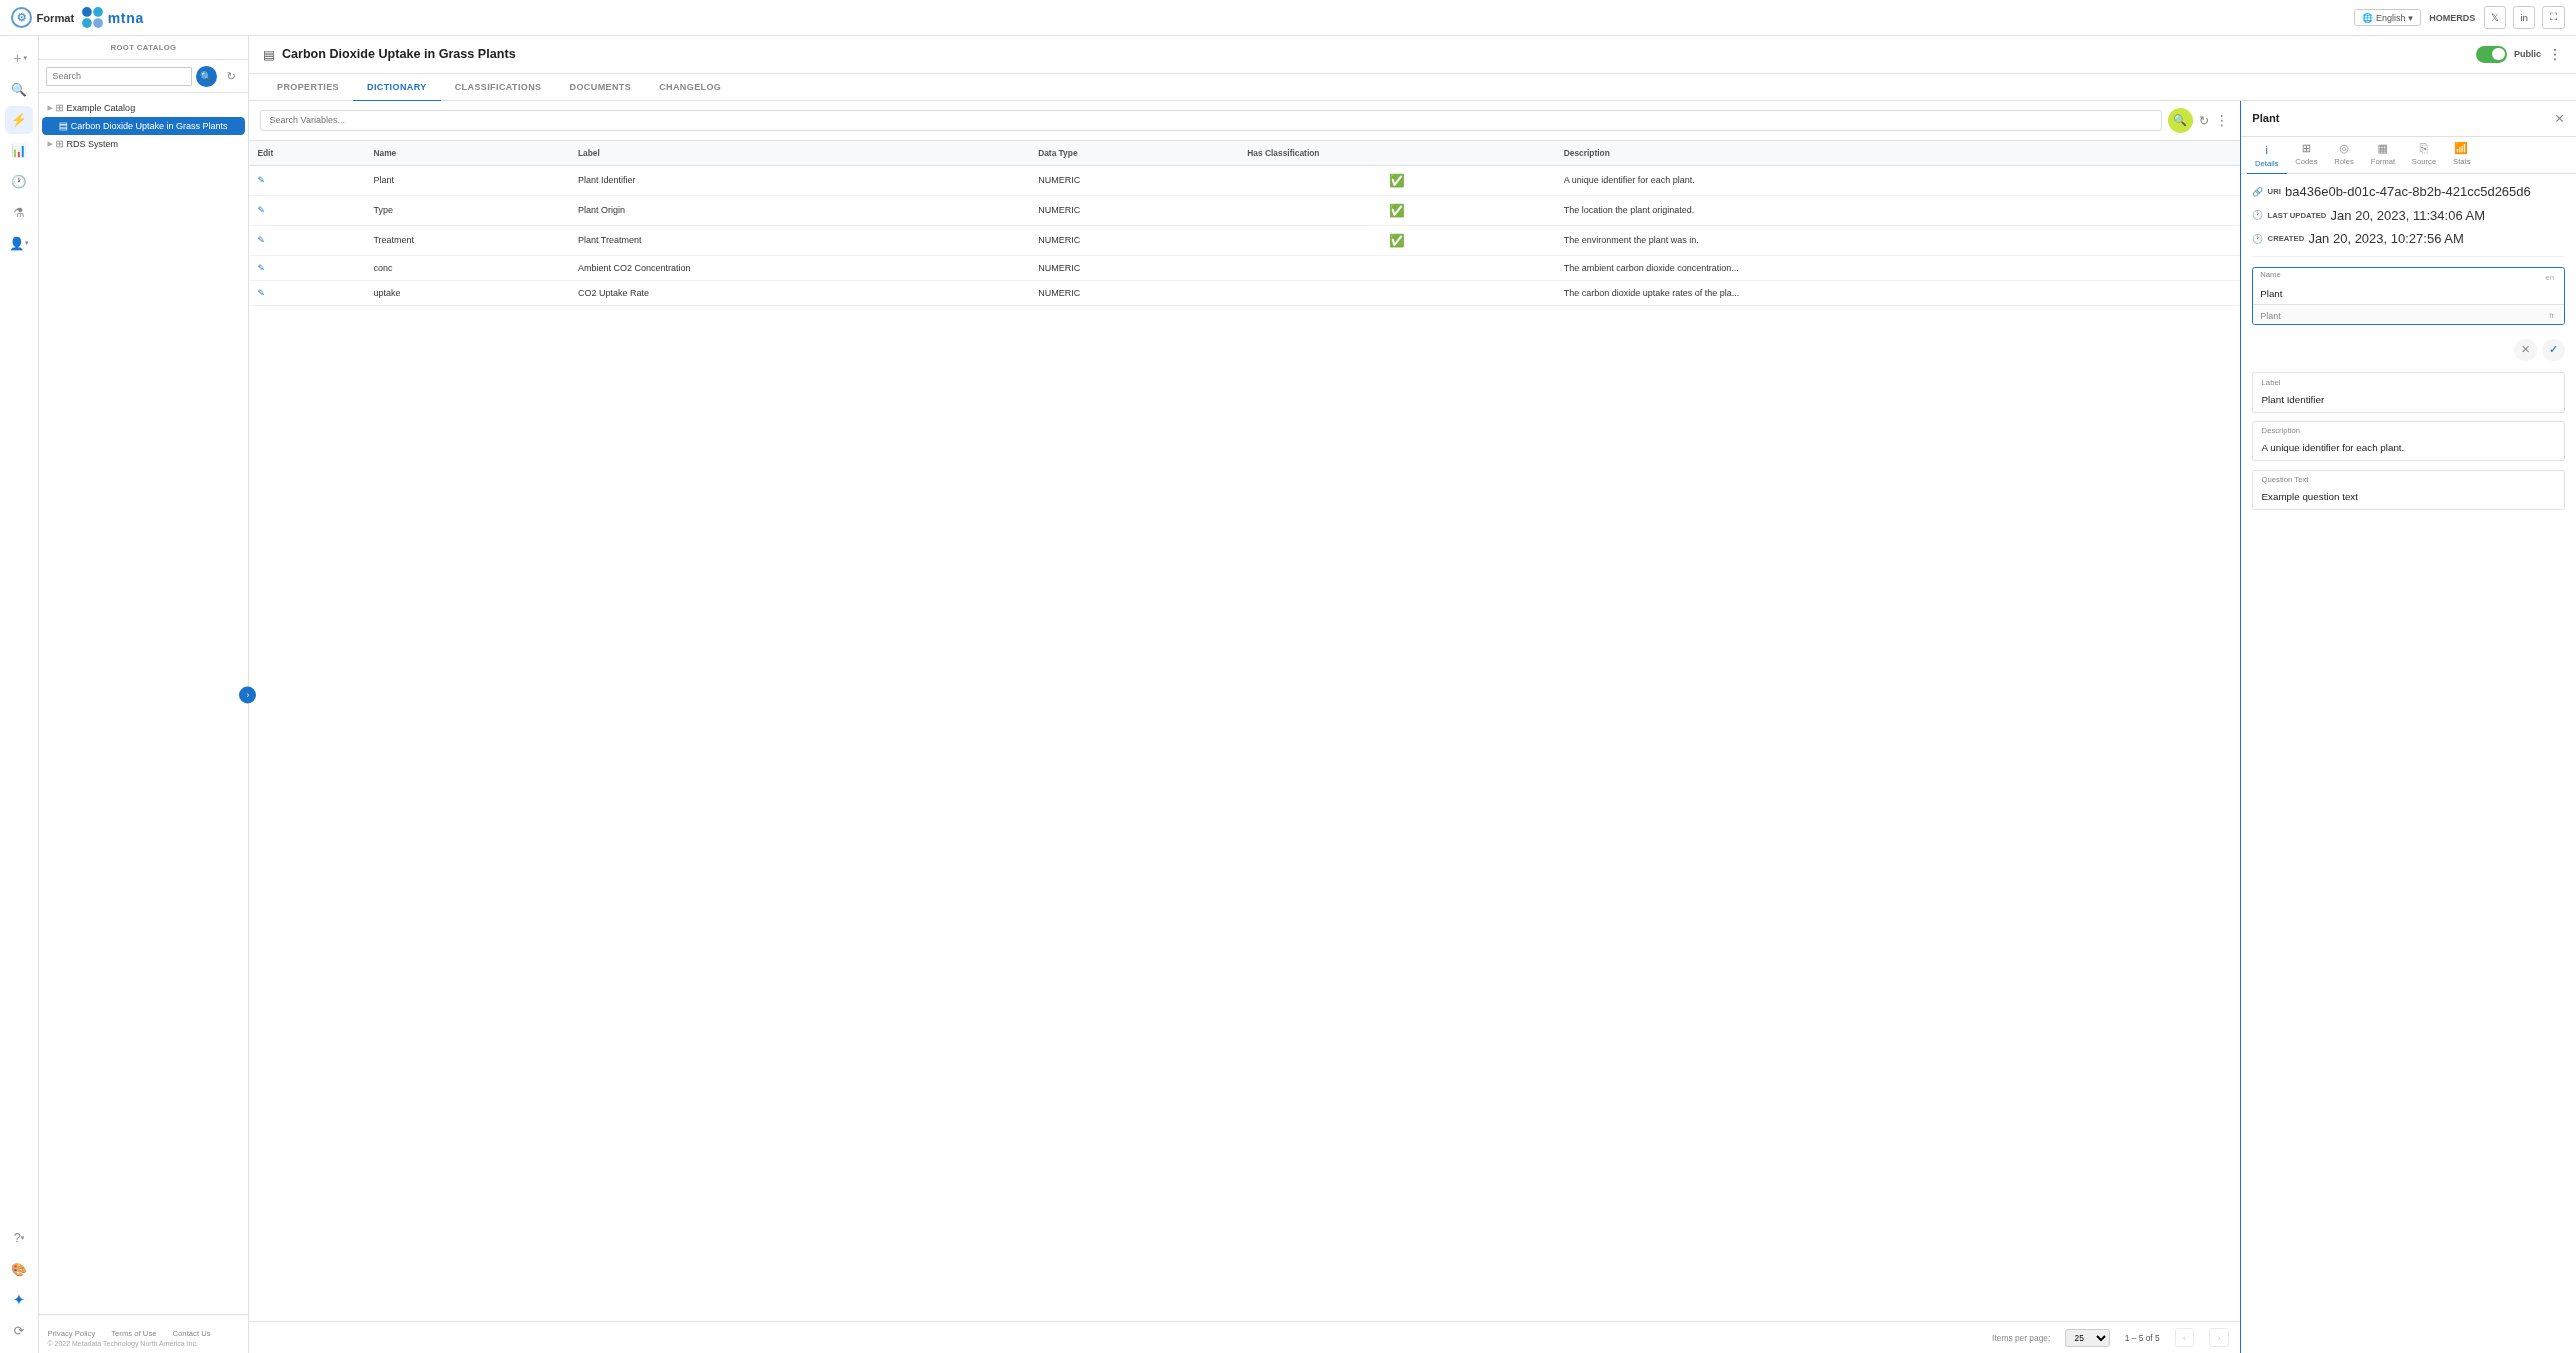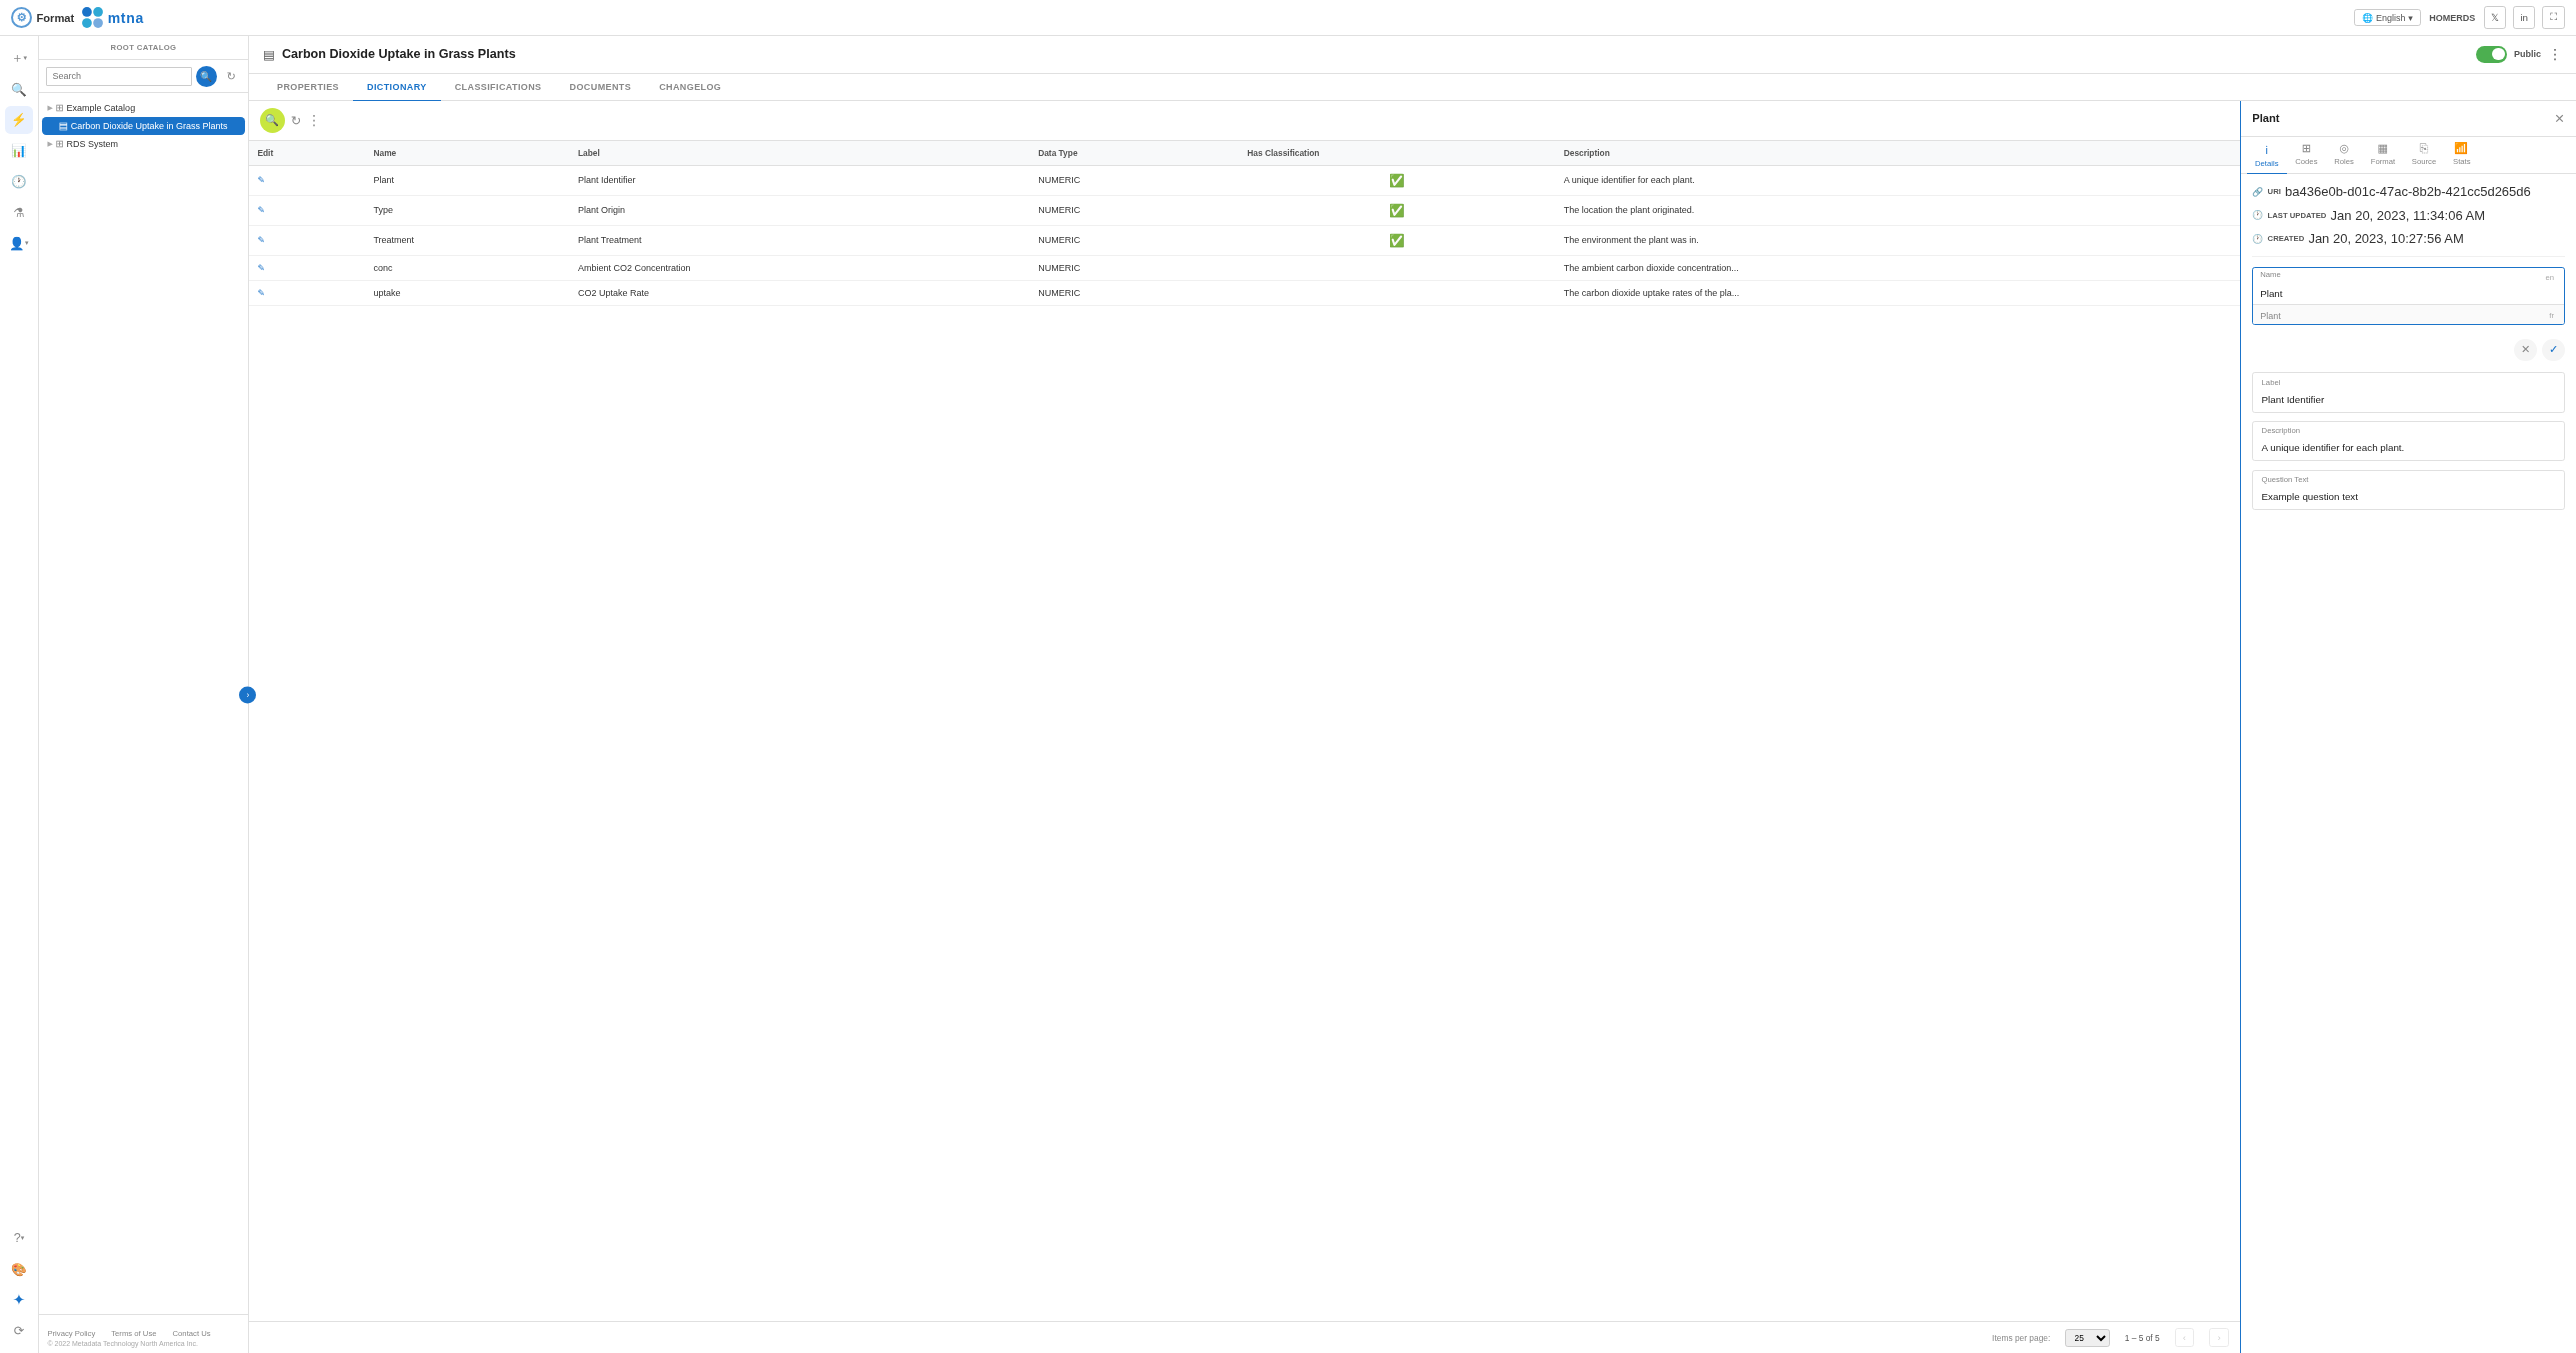--- a/index.html
+++ b/index.html
@@ -304,20 +304,21 @@
       <div class="tab active">DICTIONARY</div>
       <div class="tab">CLASSIFICATIONS</div>
       <div class="tab">DOCUMENTS</div>
       <div class="tab">CHANGELOG</div>
     </div>
 
     <div class="dictionary-area">
       <div class="dictionary-table-area">
 
         <div class="var-search-bar">
+          <input class="var-search-input" type="text" placeholder="Search Variables..." style="">
           <div class="var-search-btn">
             <span>🔍</span>
           </div>
           <div class="var-search-refresh">↻</div>
           <div class="var-search-more">⋮</div>
         </div>
 
         <div class="var-table">
           <table>
             <thead>

